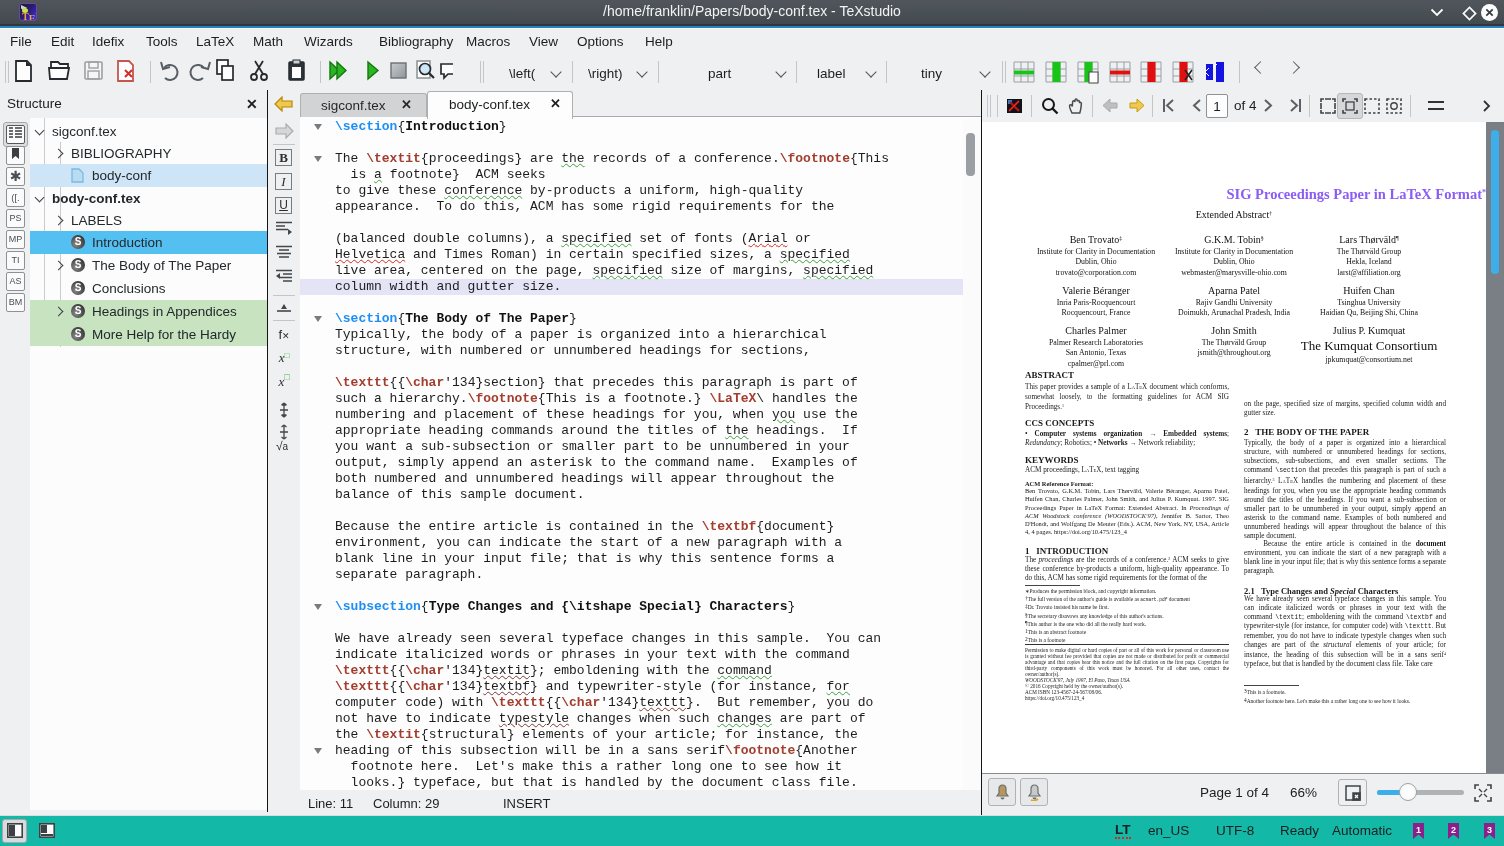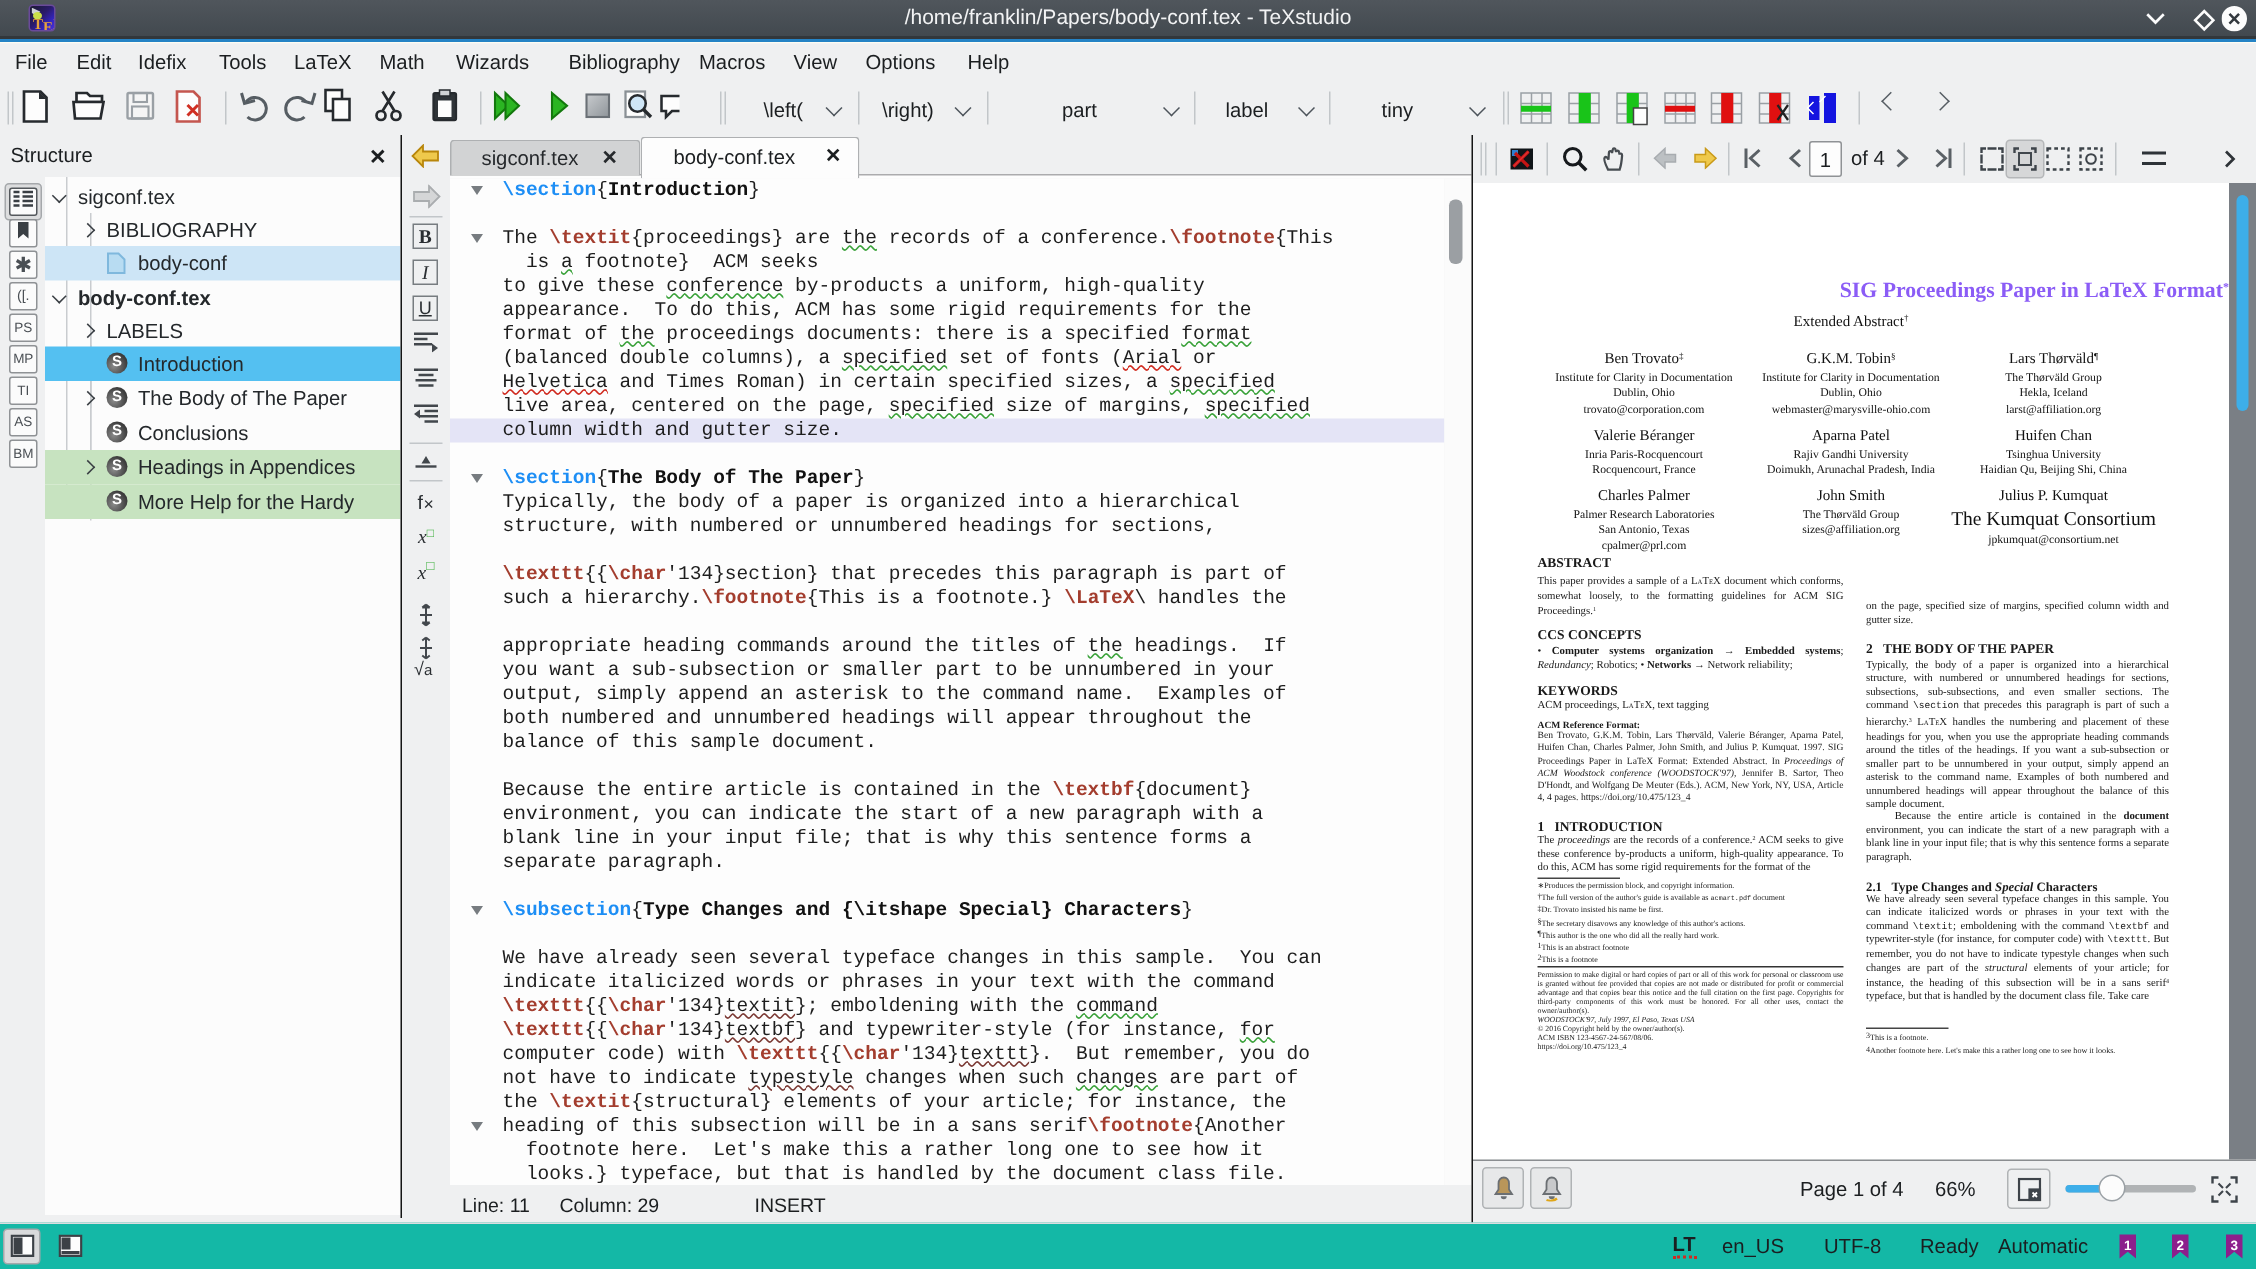--- a/index.html
+++ b/index.html
@@ -343,30 +343,30 @@
     <div class="fold" style="top:5px;"></div>
     <div class="fold" style="top:37px;"></div>
     <div class="fold" style="top:197px;"></div>
     <div class="fold" style="top:485px;"></div>
     <div class="fold" style="top:629px;"></div>
     <div class="cl" style="top:0px;"><span class="kw">\section</span>{<span class="bb">Introduction</span>}</div>
     <div class="cl" style="top:32px;">The <span class="cm">\textit</span>{proceedings} are <span class="wg">the</span> records of a conference.<span class="cm">\footnote</span>{This</div>
     <div class="cl" style="top:48px;">  is <span class="wg">a</span> footnote}  ACM seeks</div>
     <div class="cl" style="top:64px;">to give these <span class="wg">conference</span> by-products a uniform, high-quality</div>
     <div class="cl" style="top:80px;">appearance.  To do this, ACM has some rigid requirements for the</div>
-    <div class="cl" style="top:96px;">format of <span class="wg">the</span> proceedings documents: there is a specified <span class="wg">format</span></div>
     <div class="cl" style="top:112px;">(balanced double columns), a <span class="wg">specified</span> set of fonts (<span class="wr">Arial</span> or</div>
     <div class="cl" style="top:128px;"><span class="wr">Helvetica</span> and Times Roman) in certain specified sizes, a <span class="wg">specified</span></div>
     <div class="cl" style="top:144px;">live area, centered on the page, <span class="wg">specified</span> size of margins, <span class="wg">specified</span></div>
     <div class="cl" style="top:160px;">column width and gutter size.</div>
     <div class="cl" style="top:192px;"><span class="kw">\section</span>{<span class="bb">The Body of The Paper</span>}</div>
     <div class="cl" style="top:208px;">Typically, the body of a paper is organized into a hierarchical</div>
     <div class="cl" style="top:224px;">structure, with numbered or unnumbered headings for sections,</div>
     <div class="cl" style="top:256px;"><span class="cm">\texttt</span>{{<span class="cm">\char</span>'134}section} that precedes this paragraph is part of</div>
     <div class="cl" style="top:272px;">such a hierarchy.<span class="cm">\footnote</span>{This is a footnote.} <span class="cm">\LaTeX</span>\ handles the</div>
+    <div class="cl" style="top:288px;">numbering and placement of these headings for you, when <span class="wg">you</span> use the</div>
     <div class="cl" style="top:304px;">appropriate heading commands around the titles of <span class="wg">the</span> headings.  If</div>
     <div class="cl" style="top:320px;">you want a sub-subsection or smaller part to be unnumbered in your</div>
     <div class="cl" style="top:336px;">output, simply append an asterisk to the command name.  Examples of</div>
     <div class="cl" style="top:352px;">both numbered and unnumbered headings will appear throughout the</div>
     <div class="cl" style="top:368px;">balance of this sample document.</div>
     <div class="cl" style="top:400px;">Because the entire article is contained in the <span class="cm">\textbf</span>{document}</div>
     <div class="cl" style="top:416px;">environment, you can indicate the start of a new paragraph with a</div>
     <div class="cl" style="top:432px;">blank line in your input file; that is why this sentence forms a</div>
     <div class="cl" style="top:448px;">separate paragraph.</div>
     <div class="cl" style="top:480px;"><span class="kw">\subsection</span>{<span class="bb">Type Changes and {\itshape Special} Characters</span>}</div>
@@ -480,21 +480,21 @@
     <div class="abs serif" style="left:152px;top:112px;width:200px;text-align:center;color:#111;">
       <div style="font-size:10px;">G.K.M. Tobin<span style="font-size:6px;vertical-align:3px;">§</span></div>
       <div style="font-size:7.8px;margin-top:2px;">Institute for Clarity in Documentation</div>
       <div style="font-size:7.8px;margin-top:1px;">Dublin, Ohio</div>
       <div style="font-size:7.8px;margin-top:2px;">webmaster@marysville-ohio.com</div>
       <div style="font-size:10px;margin-top:8px;">Aparna Patel</div>
       <div style="font-size:7.8px;margin-top:2px;">Rajiv Gandhi University</div>
       <div style="font-size:7.8px;margin-top:1px;">Doimukh, Arunachal Pradesh, India</div>
       <div style="font-size:10px;margin-top:8px;">John Smith</div>
       <div style="font-size:7.8px;margin-top:2px;">The Thørväld Group</div>
-      <div style="font-size:7.8px;margin-top:1px;">sizes@affiliation.org</div>
+      <div style="font-size:7.8px;margin-top:1px;">jsmith@throughout.org</div>
     </div>
     <div class="abs serif" style="left:287px;top:112px;width:200px;text-align:center;color:#111;">
       <div style="font-size:10px;">Lars Thørväld<span style="font-size:6px;vertical-align:3px;">¶</span></div>
       <div style="font-size:7.8px;margin-top:2px;">The Thørväld Group</div>
       <div style="font-size:7.8px;margin-top:1px;">Hekla, Iceland</div>
       <div style="font-size:7.8px;margin-top:2px;">larst@affiliation.org</div>
       <div style="font-size:10px;margin-top:8px;">Huifen Chan</div>
       <div style="font-size:7.8px;margin-top:2px;">Tsinghua University</div>
       <div style="font-size:7.8px;margin-top:1px;">Haidian Qu, Beijing Shi, China</div>
       <div style="font-size:10px;margin-top:8px;">Julius P. Kumquat</div>

